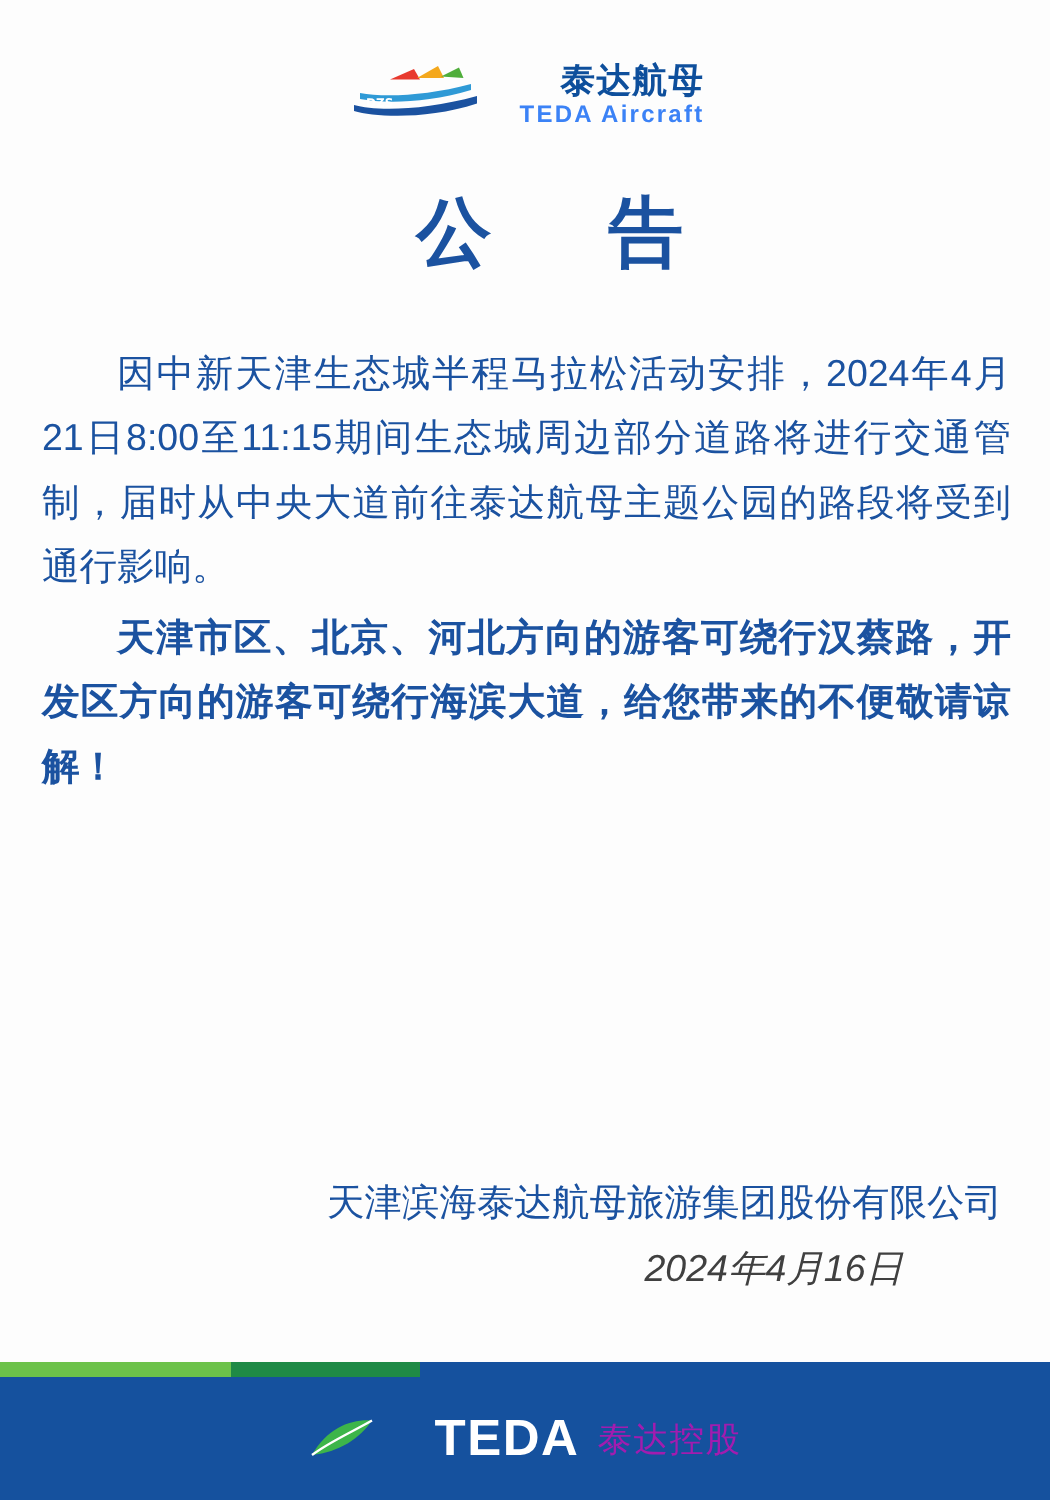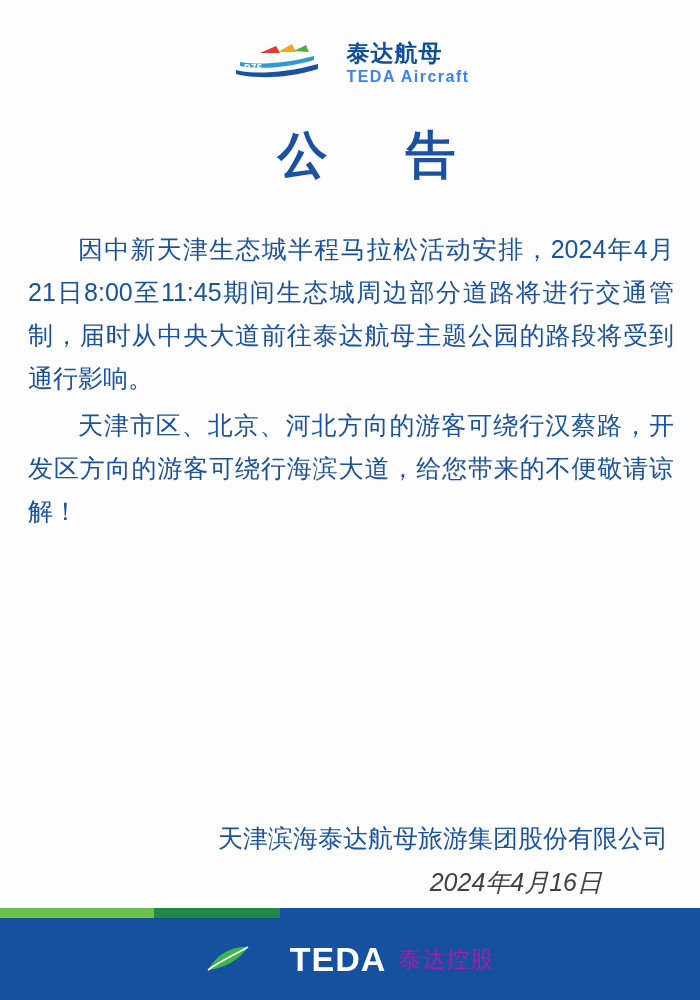--- a/index.html
+++ b/index.html
@@ -34,21 +34,21 @@
   }
   .logo-mark {
     position: relative;
     width: 96px;
     height: 46px;
   }
   .logo-mark svg { display: block; }
   .logo-text {
     display: flex;
     flex-direction: column;
-    align-items: flex-start;
+    align-items: flex-end;
     line-height: 1;
   }
   .logo-cn {
     font-size: 23px;
     font-weight: bold;
     color: #0e4f9c;
     letter-spacing: 1px;
   }
   .logo-en {
     font-size: 16px;
@@ -87,30 +87,29 @@
     margin-bottom: 16px;
   }
   .para {
     font-size: 25px;
     color: #1b52a0;
     line-height: 1.72;
     text-indent: 2em;
     text-align: justify;
     margin-bottom: 2px;
   }
-  .para.p2 { margin-top: 4px; }
+  .para.p2 { margin-top: 4px; font-weight: bold; }
 
   
   .sign-wrap {
     position: absolute;
     top: 782px;
     left: 28px;
     width: 646px;
     text-align: right;
-    margin-top: 36px;
   }
   .sign-org {
     font-size: 25px;
     color: #1b52a0;
     line-height: 1.6;
     padding-right: 6px;
   }
   .sign-date {
     font-size: 25px;
     color: #404040;
@@ -183,21 +182,21 @@
       <span class="logo-text">
         <span class="logo-cn">泰达航母</span>
         <span class="logo-en">TEDA Aircraft</span>
       </span>
     </div>
   </div>
 
   <div class="doc-title">公　告</div>
 
   <div class="body-wrap">
-    <p class="para p1">因中新天津生态城半程马拉松活动安排，2024年4月21日8:00至11:45期间生态城周边部分道路将进行交通管制，届时从中央大道前往泰达航母主题公园的路段将受到通行影响。</p>
+    <p class="para p1">因中新天津生态城半程马拉松活动安排，2024年4月21日8:00至11:15期间生态城周边部分道路将进行交通管制，届时从中央大道前往泰达航母主题公园的路段将受到通行影响。</p>
     <p class="para p2">天津市区、北京、河北方向的游客可绕行汉蔡路，开发区方向的游客可绕行海滨大道，给您带来的不便敬请谅解！</p>
   </div>
 
   <div class="sign-wrap">
     <div class="sign-org">天津滨海泰达航母旅游集团股份有限公司</div>
     <div class="sign-date">2024年4月16日</div>
   </div>
 
   <div class="footer-accent"></div>
   <div class="footer-band"></div>

